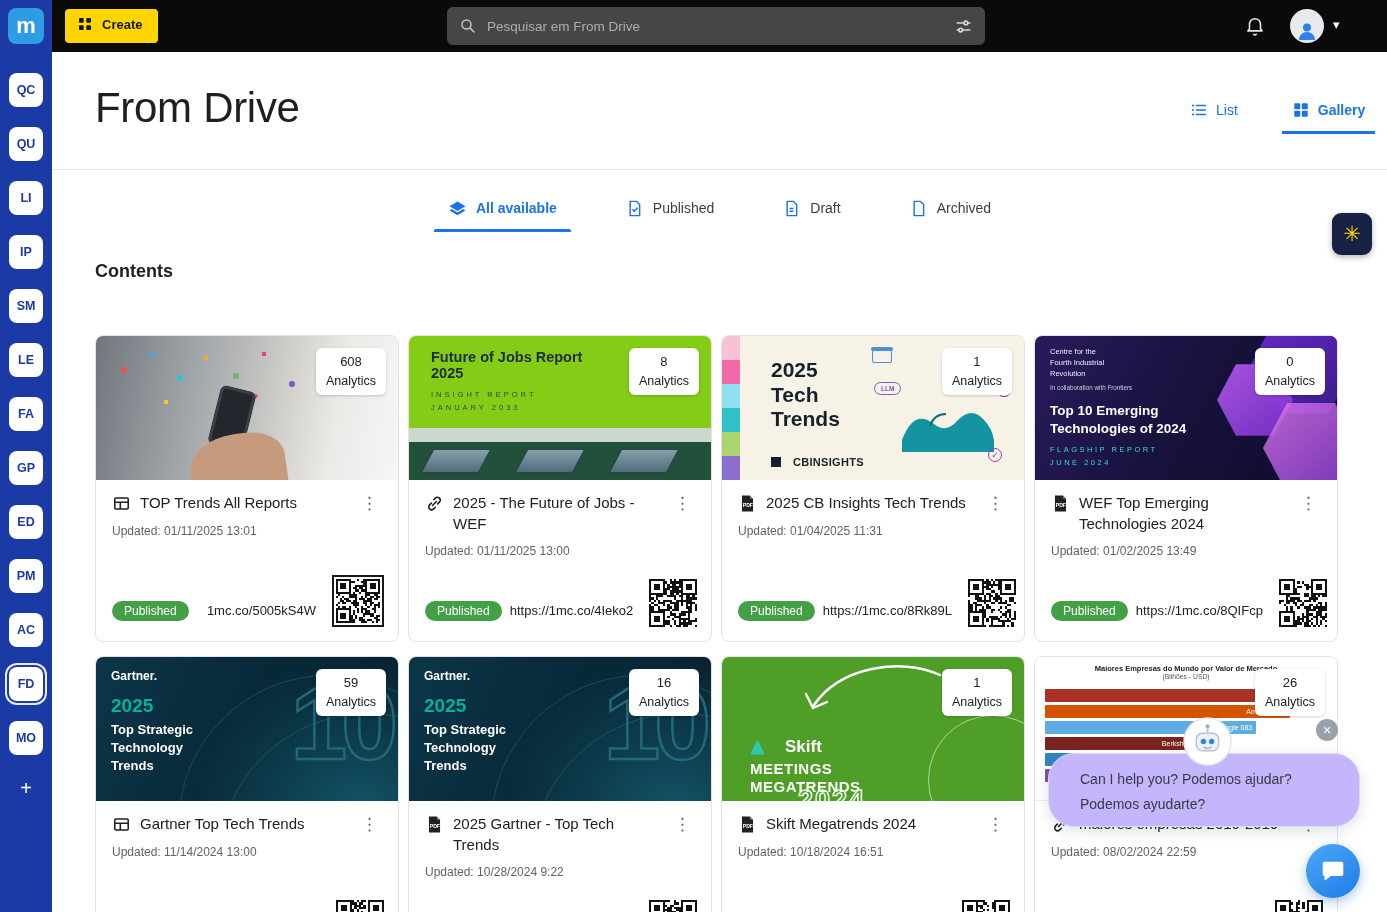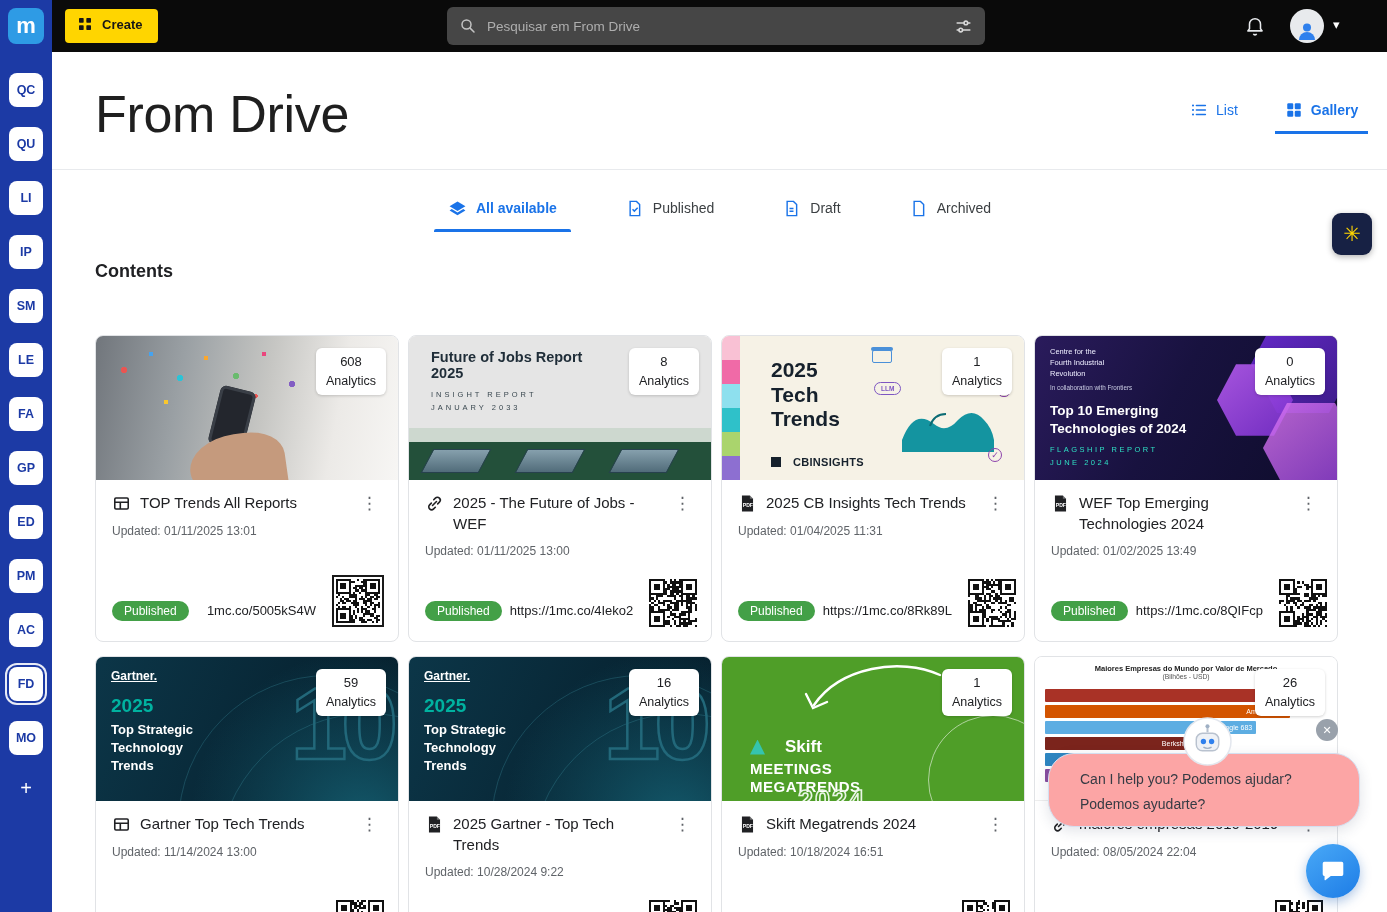--- a/index.html
+++ b/index.html
@@ -26,22 +26,22 @@
 .search .sicon{width:18px;height:18px;flex:none;}
 .search input{flex:1;background:transparent;border:none;outline:none;color:#e0e0e0;font-size:13.5px;}
 .search input::placeholder{color:#aeaeae;}
 .tune{width:19px;height:19px;flex:none;color:#d8d8d8;cursor:pointer;}
 .bell{position:absolute;left:1192px;top:15px;width:22px;height:22px;color:#e8eaed;cursor:pointer;}
 .avatar{position:absolute;left:1238px;top:9px;width:34px;height:34px;border-radius:50%;background:#e8eaed;color:#2f80ed;overflow:hidden;display:flex;align-items:flex-end;justify-content:center;cursor:pointer;}
 .avatar svg{width:24px;height:24px;}
 .chevron{position:absolute;left:1281px;top:17px;color:#fff;font-size:13px;cursor:pointer;}
 
 
-.page-title{position:absolute;left:95px;top:84px;font-size:52px;font-weight:500;letter-spacing:-.3px;color:#1f1f1f;}
-.views{position:absolute;left:1180px;top:99px;display:flex;gap:27px;align-items:flex-start;z-index:5;}
+.page-title{position:absolute;left:95px;top:84px;font-size:42px;font-weight:500;letter-spacing:-.3px;color:#1f1f1f;}
+.views{position:absolute;left:1180px;top:99px;display:flex;gap:34px;align-items:flex-start;z-index:5;}
 .view{display:flex;align-items:center;gap:8px;color:var(--accent);font-size:14px;font-weight:500;cursor:pointer;padding:2px 10px 12px;border-bottom:3px solid transparent;}
 .view.active{font-weight:bold;border-bottom-color:var(--accent);}
 .view svg{width:18px;height:18px;}
 .header-divider{position:absolute;left:52px;right:0;top:169px;height:1px;background:#e8eaed;}
 
 
 .tabs{position:absolute;left:52px;top:186px;right:0;height:44px;display:flex;justify-content:center;gap:40px;}
 .tab{position:relative;display:flex;align-items:center;gap:9px;padding:0 14px;font-size:14px;color:#3c4043;font-weight:500;cursor:pointer;}
 .tab svg{width:19px;height:19px;color:var(--accent);flex:none;}
 .tab.active{color:var(--accent);font-weight:bold;}
@@ -79,21 +79,21 @@
  radial-gradient(circle 3px at 140px 40px,#66bb6a 97%,transparent),
  radial-gradient(circle 2.5px at 168px 18px,#ec407a 97%,transparent),
  radial-gradient(circle 3px at 196px 48px,#7e57c2 97%,transparent),
  radial-gradient(circle 2.5px at 70px 66px,#ffca28 97%,transparent),
  radial-gradient(circle 2.5px at 126px 72px,#29b6f6 97%,transparent),
  radial-gradient(circle 2px at 160px 60px,#ef5350 97%,transparent);}
 .photo-phone{position:absolute;left:118px;top:52px;width:36px;height:60px;background:#23262d;border-radius:6px;transform:rotate(14deg);box-shadow:inset 0 0 0 3px #3a3f47;}
 .photo-hand{position:absolute;left:94px;top:98px;width:96px;height:64px;background:#c59a7d;border-radius:50% 40% 10% 50%;transform:rotate(-8deg);}
 
 
-.thumb-jobs{background:#e5e5e5;}
+.thumb-jobs{background:#84cc16;}
 .jobs-text{position:absolute;left:22px;top:13px;color:#1f2d38;}
 .jobs-t1,.jobs-t2{font-size:14.5px;font-weight:bold;}
 .jobs-s1,.jobs-s2{font-size:7.5px;letter-spacing:3px;color:#39474f;}
 .jobs-s1{margin-top:9px}.jobs-s2{margin-top:4px}
 .jobs-ground{position:absolute;left:0;right:0;bottom:0;height:52px;background:linear-gradient(#cdd8cf 0,#cdd8cf 14px,#23503a 14px);}
 .panel{position:absolute;bottom:7px;width:58px;height:24px;background:linear-gradient(#86a0ad,#516c7a);border:1px solid #27414d;transform:skewX(-28deg);}
 .panel:nth-child(1){left:18px}.panel:nth-child(2){left:112px}.panel:nth-child(3){left:206px}
 
 
 .thumb-cb{background:#f6f2e6;}
@@ -121,21 +121,21 @@
 .wef-org{position:absolute;left:15px;top:11px;font-size:7.5px;line-height:1.45;color:#eef;}
 .wef-collab{position:absolute;left:15px;top:48px;font-size:6.3px;color:#c9cbe2;}
 .wef-title{position:absolute;left:15px;top:66px;font-size:13.5px;font-weight:bold;line-height:1.3;}
 .wef-flag{position:absolute;left:15px;font-size:7.5px;letter-spacing:2.5px;color:#2fe0c4;}
 .wef-f1{top:109px}.wef-f2{top:122px}
 
 
 .thumb-gartner{background:radial-gradient(circle at 88% 115%,#13586a 0%,rgba(19,88,106,0) 55%),linear-gradient(112deg,#0c3648 0%,#082736 55%,#061d2a 100%);color:#fff;}
 .g-curve{position:absolute;width:300px;height:300px;border:1px solid rgba(64,150,165,.3);border-radius:50%;}
 .g-c1{right:-80px;top:18px}.g-c2{right:-120px;top:56px}
-.g-brand{position:absolute;left:15px;top:12px;font-size:12px;font-weight:bold;text-decoration:underline;}
+.g-brand{position:absolute;left:15px;top:12px;font-size:12px;font-weight:bold;}
 .g-year{position:absolute;left:15px;top:38px;font-size:19px;font-weight:800;color:#00b2a0;}
 .g-lines{position:absolute;left:15px;top:64px;font-size:13px;font-weight:bold;line-height:1.4;}
 .g-big{position:absolute;right:6px;top:0;font-size:102px;font-weight:800;line-height:1.32;color:transparent;-webkit-text-stroke:2.5px #22687a;letter-spacing:-6px;}
 
 
 .thumb-skift{background:#4f9e28;color:#fff;}
 .sk-arrow{position:absolute;left:58px;top:4px;width:170px;height:70px;}
 .sk-logo{position:absolute;left:28px;top:80px;display:flex;align-items:center;gap:20px;font-size:17px;font-weight:800;}
 .sk-mark{width:15px;height:15px;background:#35c4ae;clip-path:polygon(0 100%,50% 0,100% 100%);flex:none;}
 .sk-l1{position:absolute;left:28px;top:103px;font-size:15px;font-weight:800;letter-spacing:.5px;}
@@ -146,21 +146,21 @@
 
 .thumb-chart{background:#fff;border-bottom:1px solid #eee;}
 .mc-title{margin-top:7px;text-align:center;font-size:7.5px;font-weight:bold;color:#222;line-height:1.25;padding:0 30px;}
 .mc-sub{text-align:center;font-size:6.8px;color:#555;}
 .mc-bars{position:absolute;left:10px;right:14px;top:32px;display:flex;flex-direction:column;gap:3px;}
 .mini-bar{height:13px;border-radius:1px;position:relative;}
 .mini-bar span{position:absolute;right:4px;top:2.5px;font-size:7px;color:#fff;white-space:nowrap;}
 
 
 .spark-btn{position:absolute;right:15px;top:213px;width:40px;height:42px;background:#172144;border-radius:9px;display:flex;align-items:center;justify-content:center;color:var(--create);font-size:21px;z-index:50;cursor:pointer;box-shadow:0 2px 6px rgba(0,0,0,.3);}
-.chat-bubble{position:absolute;left:1048px;top:753px;width:312px;height:74px;background:#fca5a5;border:1.5px solid #d4dff0;border-radius:26px;box-shadow:0 4px 14px rgba(40,60,90,.14);z-index:60;padding:13px 20px 0 31px;font-size:14px;color:#363b44;line-height:25px;}
+.chat-bubble{position:absolute;left:1048px;top:753px;width:312px;height:74px;background:#c4b5fd;border:1.5px solid #d4dff0;border-radius:26px;box-shadow:0 4px 14px rgba(40,60,90,.14);z-index:60;padding:13px 20px 0 31px;font-size:14px;color:#363b44;line-height:25px;}
 .chat-robot{position:absolute;left:1183px;top:717px;width:49px;height:49px;z-index:61;cursor:pointer;}
 .chat-close{position:absolute;left:1316px;top:719px;width:22px;height:22px;border-radius:50%;background:#99a1ab;color:#fff;font-size:11px;display:flex;align-items:center;justify-content:center;z-index:62;}
 .chat-fab{position:absolute;left:1306px;top:844px;width:54px;height:54px;border-radius:50%;background:linear-gradient(145deg,#49a9f7,#1d7ce6);display:flex;align-items:center;justify-content:center;z-index:62;cursor:pointer;box-shadow:0 4px 12px rgba(20,90,180,.35);}
 .chat-fab svg{width:26px;height:26px;}
 </style>
 </head>
 <body>
 
 <aside class="sidebar">
   <div class="logo">m</div>
@@ -2343,21 +2343,21 @@
         <span class="t-icon">
             <svg viewBox="0 0 24 24" fill="none" stroke="currentColor" stroke-width="2" stroke-linecap="round">
               <path d="M9.5 14.5l5-5"></path>
               <path d="M8 11.5L5.8 13.7a3.6 3.6 0 0 0 5.1 5.1L13 16.7"></path>
               <path d="M16 12.5l2.2-2.2a3.6 3.6 0 0 0-5.1-5.1L11 7.3"></path>
             </svg>
           </span>
         <span class="card-title">maiores empresas 2010-2019</span>
         <button class="kebab">⋮</button>
       </div>
-      <div class="updated">Updated: 08/05/2024 22:04</div>
+      <div class="updated">Updated: 08/02/2024 22:59</div>
       <div class="card-footer">
         <div class="qr only">
             <svg viewBox="0 0 21 21" shape-rendering="crispEdges" style="width:100%;height:100%;fill:#111;background:#fff">
               <rect x="0" y="0" width="1" height="1"></rect>
               <rect x="1" y="0" width="1" height="1"></rect>
               <rect x="2" y="0" width="1" height="1"></rect>
               <rect x="3" y="0" width="1" height="1"></rect>
               <rect x="4" y="0" width="1" height="1"></rect>
               <rect x="5" y="0" width="1" height="1"></rect>
               <rect x="6" y="0" width="1" height="1"></rect>

